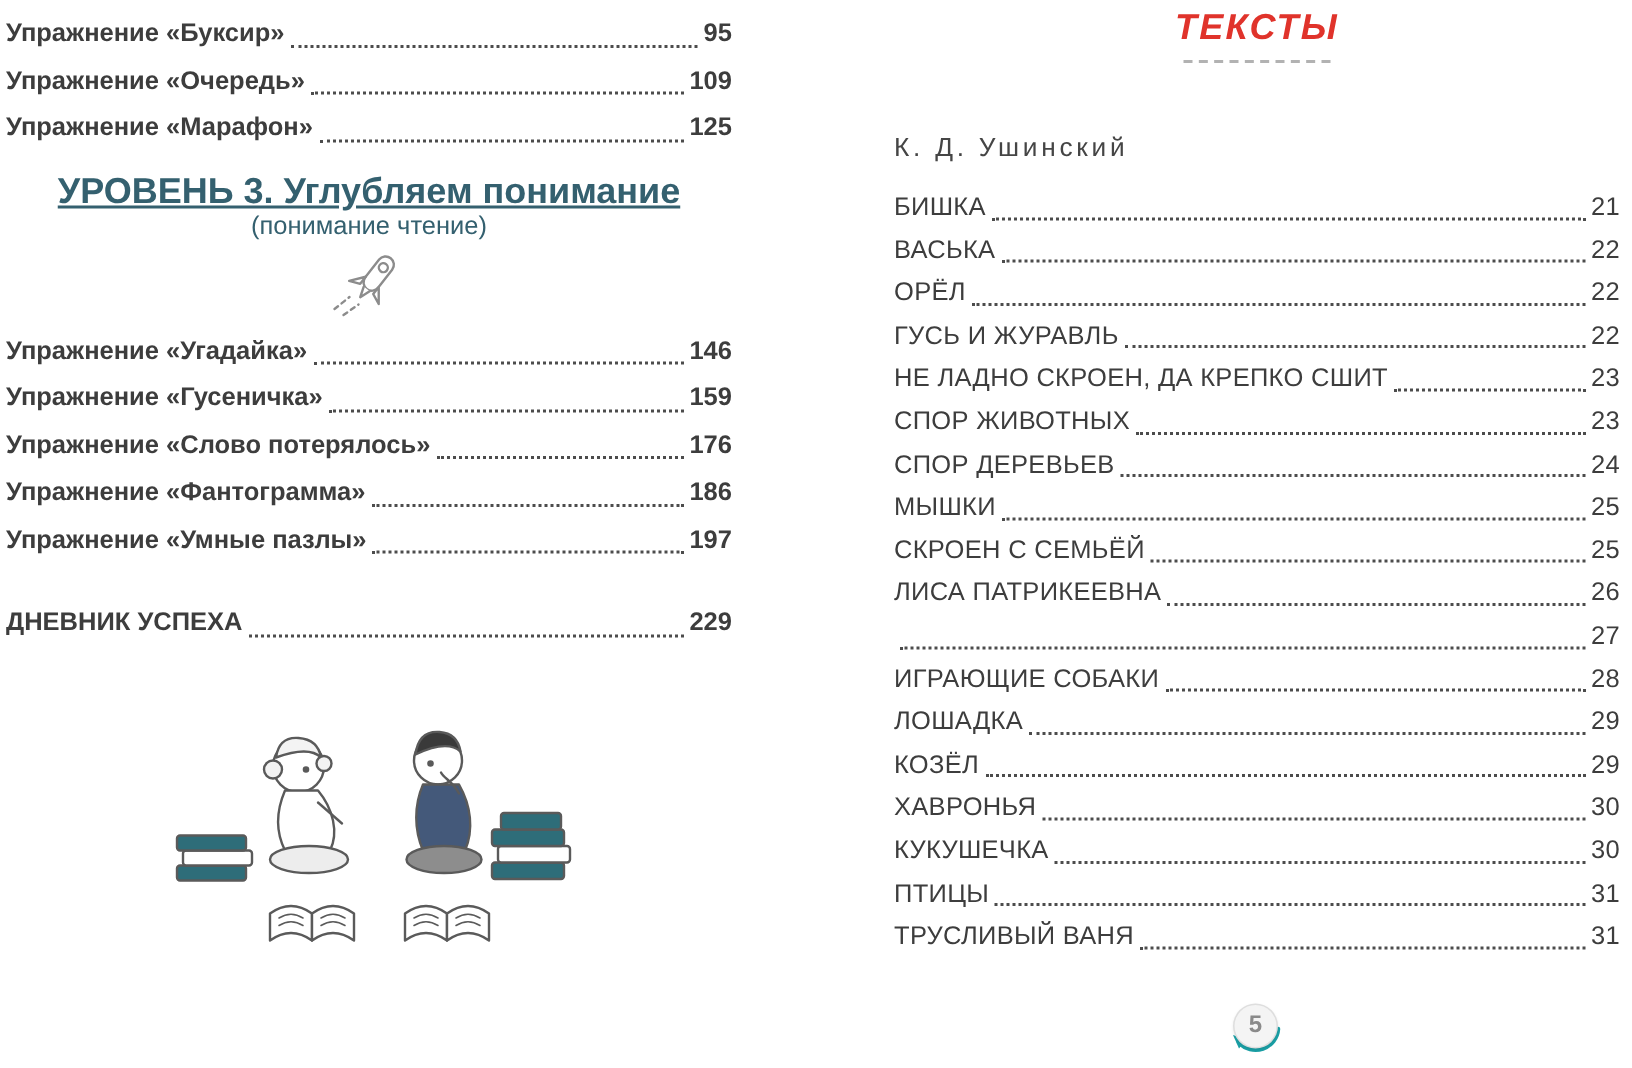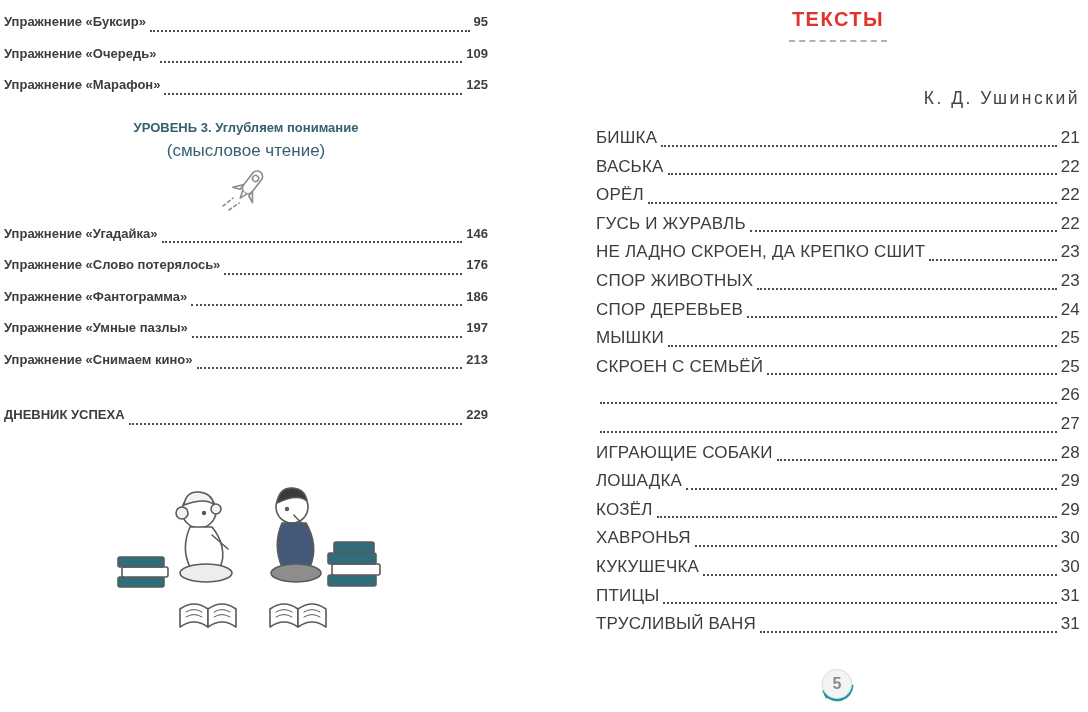--- a/index.html
+++ b/index.html
@@ -11,39 +11,39 @@
     color:#3d3d3d;
     display:flex;
     overflow:hidden;
     box-sizing:border-box;
   }
   .col{box-sizing:border-box;display:flex;flex-direction:column;}
   .col-left{width:492px;padding:6px 4px 0 4px;}
   .col-right{flex:1;padding:4px 8px 0 104px;}
 
   .toc-row{display:flex;align-items:baseline;}
-  .col-left .toc-row{font-size:13px;line-height:31.5px;font-weight:600;}
+  .col-left .toc-row{font-size:17px;line-height:31.5px;font-weight:600;}
   .col-right .toc-row{font-size:17px;line-height:28.6px;font-weight:400;letter-spacing:.2px;}
   .toc-title{white-space:nowrap;}
   .leader{flex:1;margin:0 4px;border-bottom:2.4px dotted #4c4c4c;align-self:flex-end;transform:translateY(-6px);min-width:18px;}
   .toc-page{white-space:nowrap;}
 
   .level-heading{margin-top:15px;text-align:center;color:#34606f;}
-  .level-heading .l1{font-size:13px;font-weight:700;line-height:24px;}
+  .level-heading .l1{font-size:24px;font-weight:700;line-height:24px;text-decoration:underline;}
   .level-heading .l2{font-size:17px;font-weight:500;line-height:22px;}
 
   .rocket-wrap{display:flex;justify-content:center;margin:4px 0 6px 0;}
 
   .diary-row{margin-top:24px;}
 
   .kids-wrap{display:flex;justify-content:center;margin-top:18px;}
 
-  .texts-heading{text-align:center;color:#e0332b;font-size:20px;font-weight:700;letter-spacing:1.5px;line-height:30px;}
+  .texts-heading{text-align:center;color:#e0332b;font-size:24px;font-weight:700;letter-spacing:1.5px;line-height:30px;font-style:italic;}
   .dash-line{width:98px;height:0;border-bottom:2.5px dashed #b2b2b2;margin:6px auto 0 auto;}
-  .author{margin-top:44px;text-align:right;font-size:17.5px;letter-spacing:2.5px;color:#454545;line-height:24px;}
+  .author{margin-top:44px;text-align:left;font-size:17.5px;letter-spacing:2.5px;color:#454545;line-height:24px;}
   .right-list{margin-top:14px;}
 
   .footer{margin-top:auto;display:flex;justify-content:center;padding-bottom:6px;}
   .page-badge{position:relative;width:40px;height:40px;}
   .badge-circle{
     position:absolute;left:5px;top:4px;width:28px;height:28px;border-radius:50%;
     background:#f4f4f4;box-shadow:0 0 0 1px #dedede, 0 1px 3px rgba(0,0,0,.18);
     display:flex;align-items:center;justify-content:center;
     font-size:16px;font-weight:700;color:#8a8a8a;
   }
@@ -67,21 +67,21 @@
       <span class="toc-page">109</span>
     </div>
     <div class="toc-row">
       <span class="toc-title">Упражнение «Марафон»</span>
       <span class="leader"></span>
       <span class="toc-page">125</span>
     </div>
 
     <div class="level-heading">
       <div class="l1">УРОВЕНЬ 3. Углубляем понимание</div>
-      <div class="l2">(смысловое чтение)</div>
+      <div class="l2">(понимание чтение)</div>
     </div>
 
     <div class="rocket-wrap">
       <svg width="58" height="46" viewBox="0 0 58 46" fill="none" xmlns="http://www.w3.org/2000/svg">
         <g stroke="#8c8c8c" stroke-width="1.6" stroke-linecap="round" stroke-linejoin="round">
           <line x1="6" y1="40" x2="16" y2="32" stroke-dasharray="3 3"></line>
           <line x1="12" y1="44" x2="22" y2="37" stroke-dasharray="3 3"></line>
           <g transform="rotate(38 32 20)" fill="#ffffff">
             <rect x="27" y="2" width="11" height="26" rx="5.5"></rect>
             <circle cx="32.5" cy="10" r="3"></circle>
@@ -92,38 +92,38 @@
         </g>
       </svg>
     </div>
 
     <div class="toc-row">
       <span class="toc-title">Упражнение «Угадайка»</span>
       <span class="leader"></span>
       <span class="toc-page">146</span>
     </div>
     <div class="toc-row">
+      <span class="toc-title">Упражнение «Гусеничка»</span>
+      <span class="leader"></span>
+      <span class="toc-page">159</span>
+    </div>
+    <div class="toc-row">
       <span class="toc-title">Упражнение «Слово потерялось»</span>
       <span class="leader"></span>
       <span class="toc-page">176</span>
     </div>
     <div class="toc-row">
       <span class="toc-title">Упражнение «Фантограмма»</span>
       <span class="leader"></span>
       <span class="toc-page">186</span>
     </div>
     <div class="toc-row">
       <span class="toc-title">Упражнение «Умные пазлы»</span>
       <span class="leader"></span>
       <span class="toc-page">197</span>
-    </div>
-    <div class="toc-row">
-      <span class="toc-title">Упражнение «Снимаем кино»</span>
-      <span class="leader"></span>
-      <span class="toc-page">213</span>
     </div>
 
     <div class="toc-row diary-row">
       <span class="toc-title">ДНЕВНИК УСПЕХА</span>
       <span class="leader"></span>
       <span class="toc-page">229</span>
     </div>
 
     <div class="kids-wrap">
       <svg width="300" height="190" viewBox="0 0 300 190" xmlns="http://www.w3.org/2000/svg" fill="none">
@@ -227,20 +227,21 @@
         <span class="toc-title">МЫШКИ</span>
         <span class="leader"></span>
         <span class="toc-page">25</span>
       </div>
       <div class="toc-row">
         <span class="toc-title">СКРОЕН С СЕМЬЁЙ</span>
         <span class="leader"></span>
         <span class="toc-page">25</span>
       </div>
       <div class="toc-row">
+        <span class="toc-title">ЛИСА ПАТРИКЕЕВНА</span>
         <span class="leader"></span>
         <span class="toc-page">26</span>
       </div>
       <div class="toc-row">
         <span class="leader"></span>
         <span class="toc-page">27</span>
       </div>
       <div class="toc-row">
         <span class="toc-title">ИГРАЮЩИЕ СОБАКИ</span>
         <span class="leader"></span>

